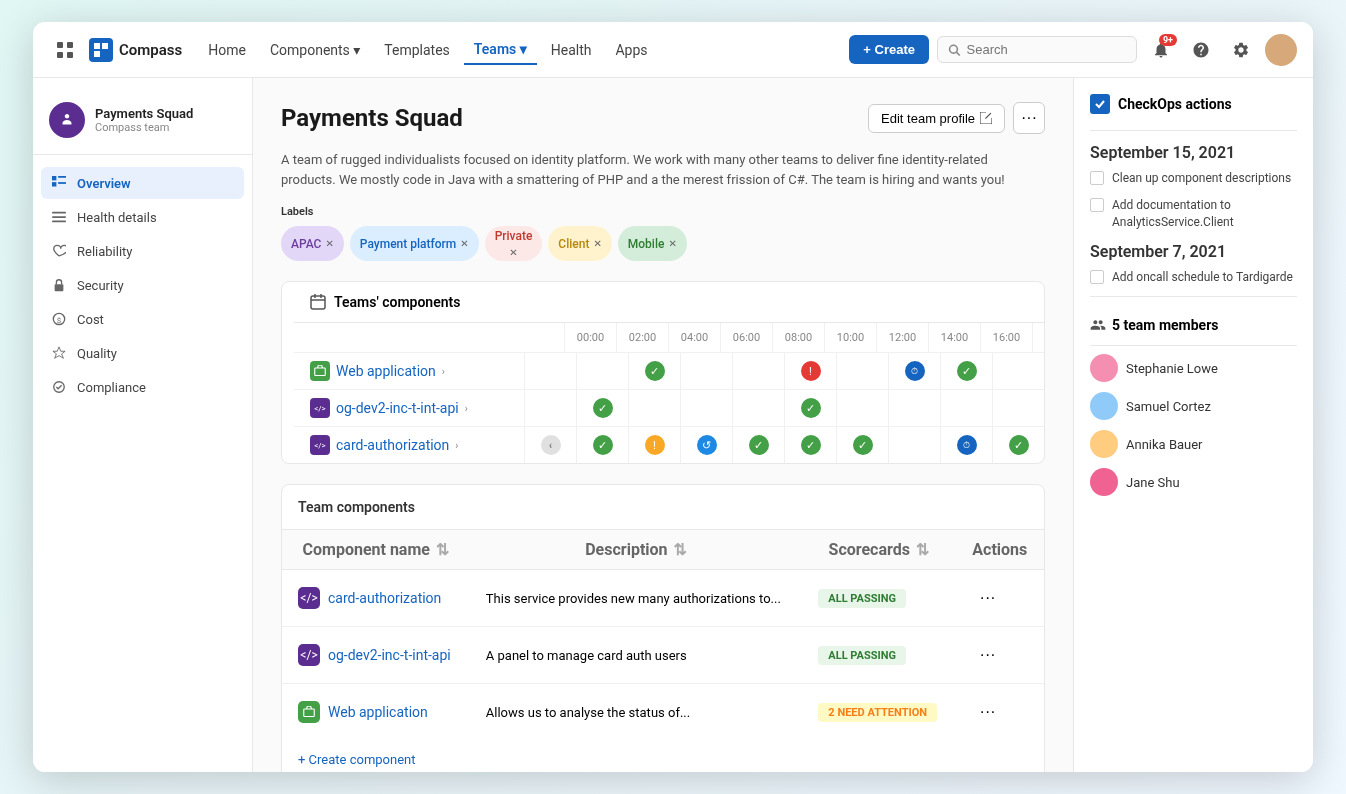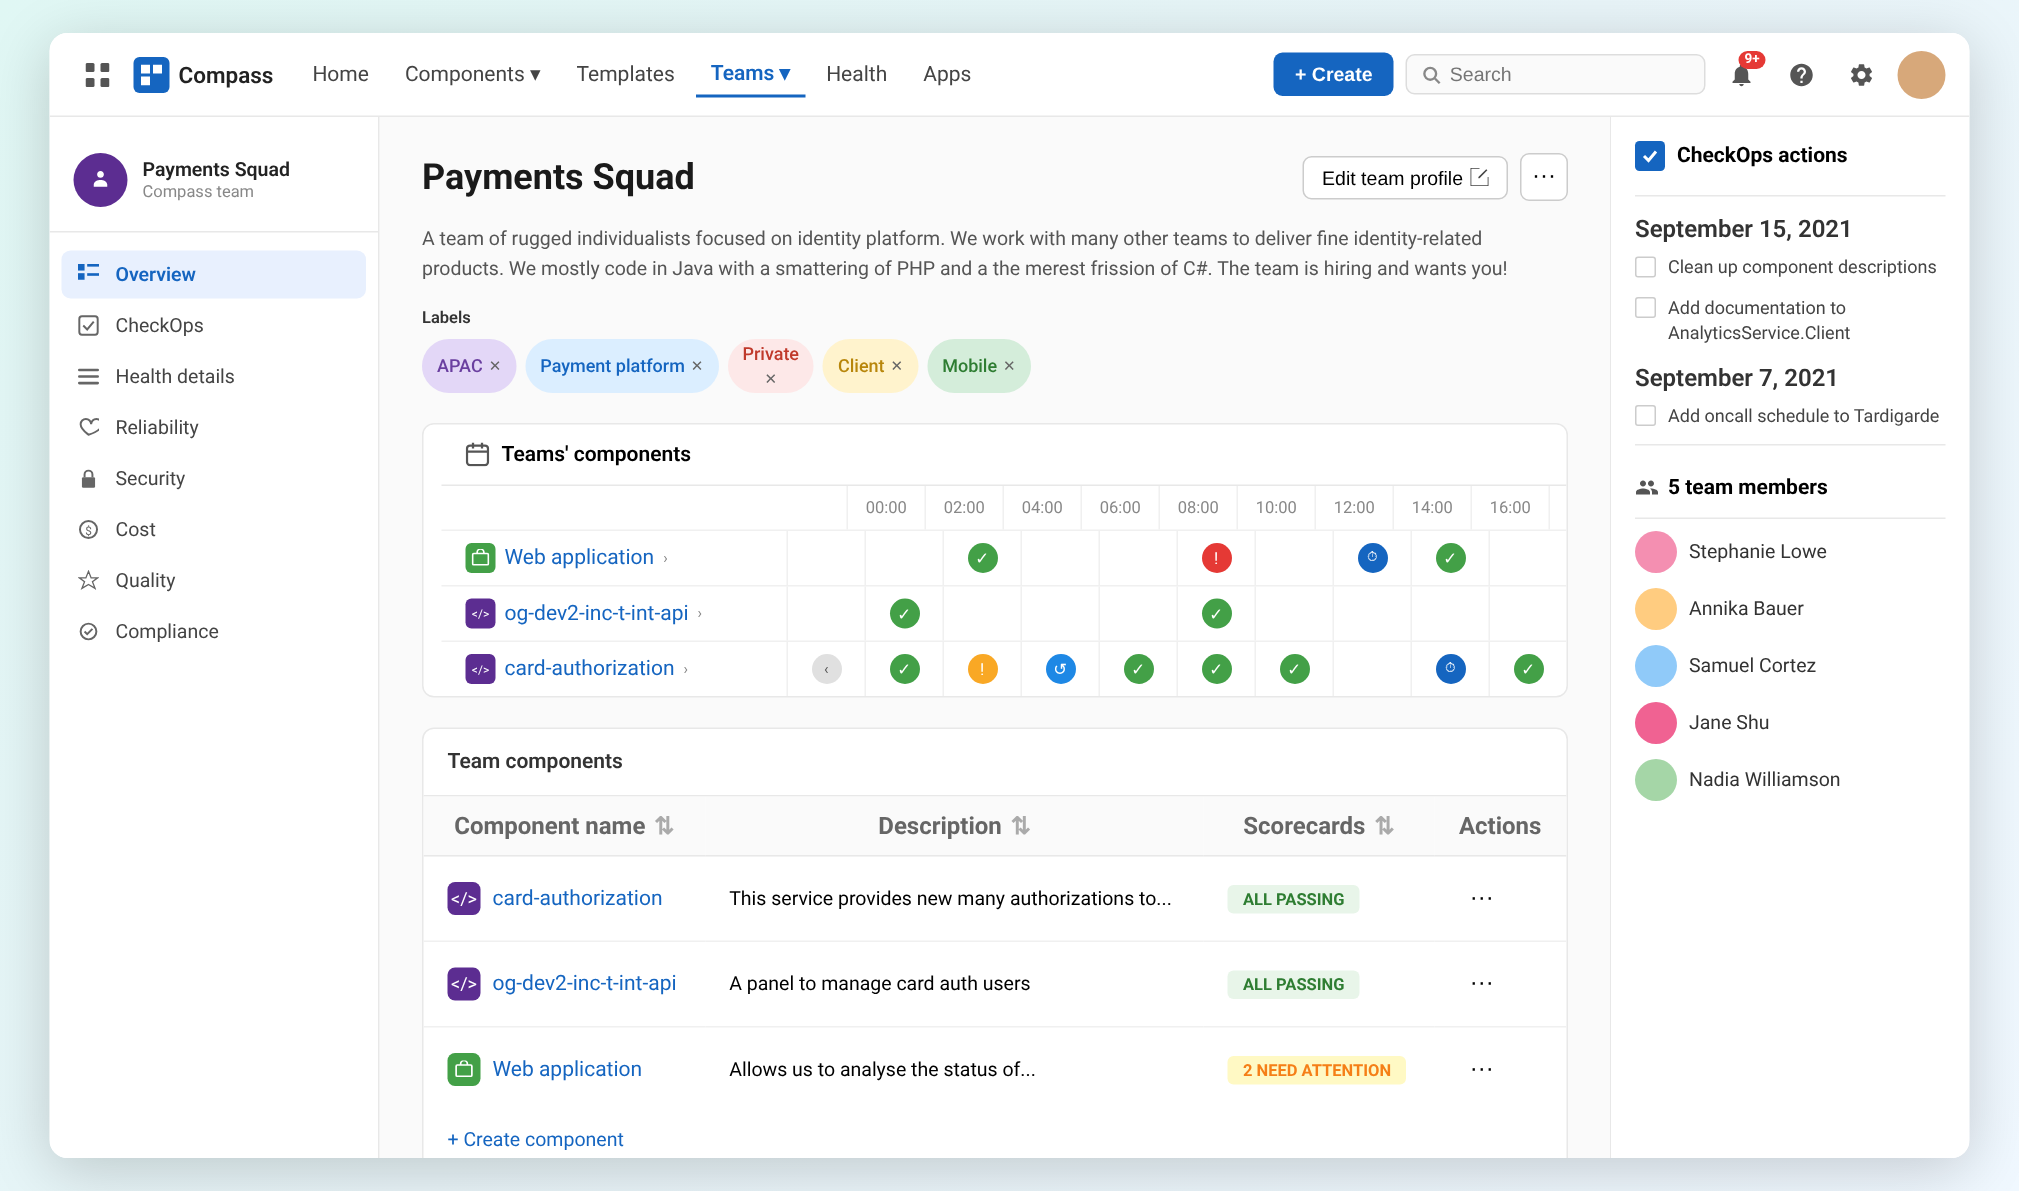--- a/index.html
+++ b/index.html
@@ -280,29 +280,20 @@
         <div class="sidebar-item active">
           <span class="sidebar-icon">
             <svg width="14" height="14" viewBox="0 0 16 16" fill="#1565c0">
                 <rect x="0" y="0" width="5" height="5"></rect>
                 <rect x="7" y="0" width="9" height="2"></rect>
                 <rect x="0" y="7" width="5" height="5"></rect>
                 <rect x="7" y="7" width="9" height="2"></rect>
               </svg>
           </span>
           <span>Overview</span>
-        </div>
-        <div class="sidebar-item">
-          <span class="sidebar-icon">
-            <svg width="14" height="14" viewBox="0 0 16 16" fill="#666">
-                <rect x="1" y="1" width="14" height="14" rx="2" fill="none" stroke="#666" stroke-width="1.5"></rect>
-                <polyline points="4,8 7,11 12,5" fill="none" stroke="#666" stroke-width="1.5"></polyline>
-              </svg>
-          </span>
-          <span>CheckOps</span>
         </div>
         <div class="sidebar-item">
           <span class="sidebar-icon">
             <svg width="14" height="14" viewBox="0 0 16 16" fill="#666">
                 <rect y="2" width="16" height="2" rx="1"></rect>
                 <rect y="7" width="16" height="2" rx="1"></rect>
                 <rect y="12" width="16" height="2" rx="1"></rect>
               </svg>
           </span>
           <span>Health details</span>
@@ -630,31 +621,27 @@
               <path d="M16 11c1.66 0 2.99-1.34 2.99-3S17.66 5 16 5c-1.66 0-3 1.34-3 3s1.34 3 3 3zm-8 0c1.66 0 2.99-1.34 2.99-3S9.66 5 8 5C6.34 5 5 6.34 5 8s1.34 3 3 3zm0 2c-2.33 0-7 1.17-7 3.5V19h14v-2.5c0-2.33-4.67-3.5-7-3.5zm8 0c-.29 0-.62.02-.97.05 1.16.84 1.97 1.97 1.97 3.45V19h6v-2.5c0-2.33-4.67-3.5-7-3.5z"></path>
             </svg>
           <span>5 team members</span>
         </div>
         <div class="divider"></div>
         <div class="member-item">
           <div class="member-avatar" style="background:#f48fb1;"></div>
           <span class="member-name">Stephanie Lowe</span>
         </div>
         <div class="member-item">
+          <div class="member-avatar" style="background:#90caf9;"></div>
+          <span class="member-name">Samuel Cortez</span>
+        </div>
+        <div class="member-item">
           <div class="member-avatar" style="background:#ffcc80;"></div>
           <span class="member-name">Annika Bauer</span>
-        </div>
-        <div class="member-item">
-          <div class="member-avatar" style="background:#90caf9;"></div>
-          <span class="member-name">Samuel Cortez</span>
         </div>
         <div class="member-item">
           <div class="member-avatar" style="background:#f06292;"></div>
           <span class="member-name">Jane Shu</span>
         </div>
-        <div class="member-item">
-          <div class="member-avatar" style="background:#a5d6a7;"></div>
-          <span class="member-name">Nadia Williamson</span>
-        </div>
       </div>
     </div>
   </div>
 </div>
 
 </body></html>

